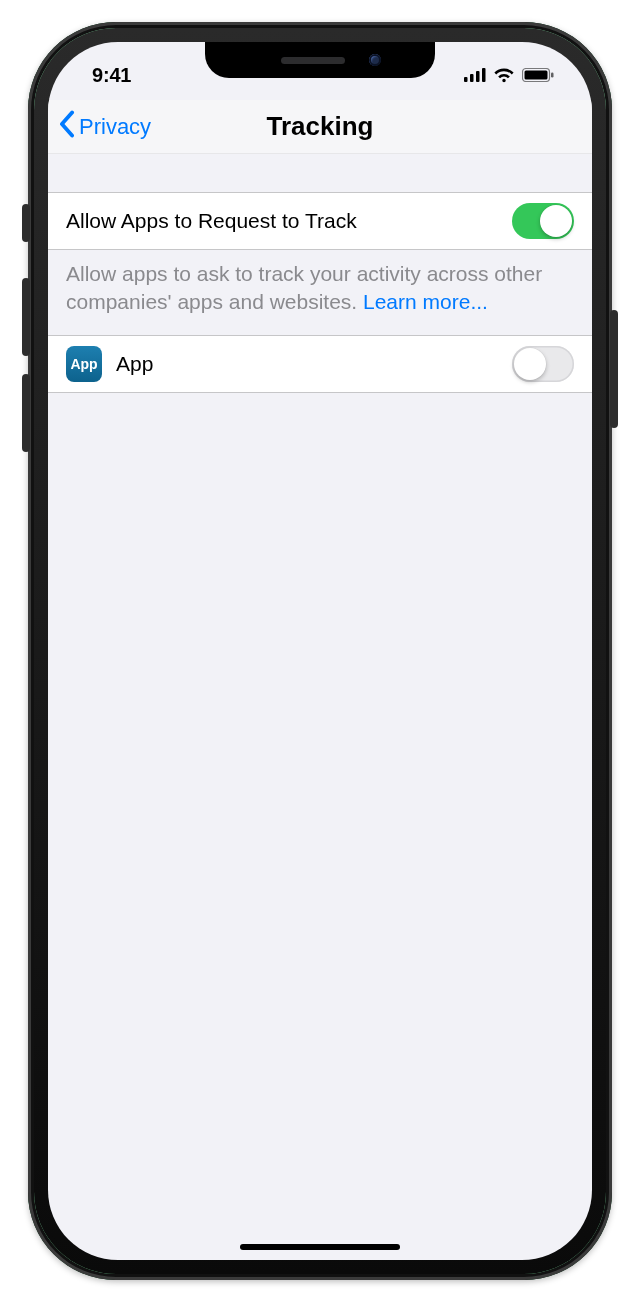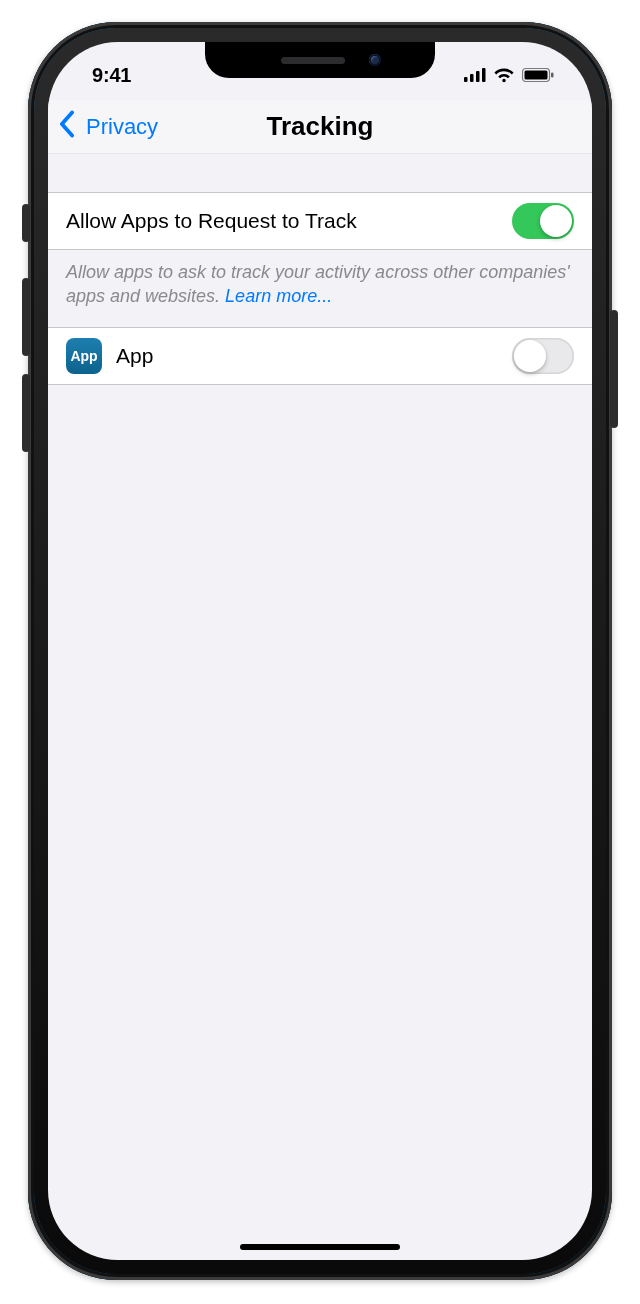--- a/index.html
+++ b/index.html
@@ -14,21 +14,21 @@
   * { box-sizing: border-box; margin: 0; padding: 0; }
   html, body { width: 640px; height: 1304px; background: #ffffff; font-family: -apple-system, "Helvetica Neue", Helvetica, Arial, sans-serif; }
 
   
   .device {
     position: absolute;
     left: 28px;
     top: 22px;
     width: 584px;
     height: 1258px;
-    background: #0369a1;
+    background: #86efac;
     border-radius: 88px;
     box-shadow:
       inset 0 0 0 3px #3b3b3b,
       inset 0 0 0 6px #111,
       0 2px 6px rgba(0,0,0,.25);
   }
   .device::before {
     content: "";
     position: absolute;
     inset: 6px;
@@ -118,21 +118,21 @@
     padding: 0 10px;
     background: #f6f6f8;
     border-bottom: 1px solid rgba(0,0,0,.06);
     position: relative;
   }
   .nav .back {
     display: flex;
     align-items: center;
     color: var(--ios-blue);
     font-size: 22px;
-    gap: 10px;
+    gap: 3px;
   }
   .nav .back svg { width: 18px; height: 28px; }
   .nav .title {
     position: absolute;
     left: 0; right: 0;
     text-align: center;
     font-size: 26px;
     font-weight: 600;
     color: #000;
     pointer-events: none;
@@ -149,24 +149,23 @@
     border-top: 0.5px solid var(--ios-separator);
     border-bottom: 0.5px solid var(--ios-separator);
   }
   .cell .label {
     font-size: 21px;
     color: #000;
     flex: 1;
   }
   .footer {
     padding: 10px 18px 18px;
-    font-size: 18px;
+    font-size: 21px;
     line-height: 1.35;
     color: var(--ios-secondary);
-    font-style: italic;
   }
   .footer .link { color: var(--ios-blue); }
 
   
   .app-icon {
     width: 36px; height: 36px;
     border-radius: 8px;
     background: linear-gradient(180deg, #1d7fb0, #0d628d);
     display: flex; align-items: center; justify-content: center;
     margin-right: 14px;

